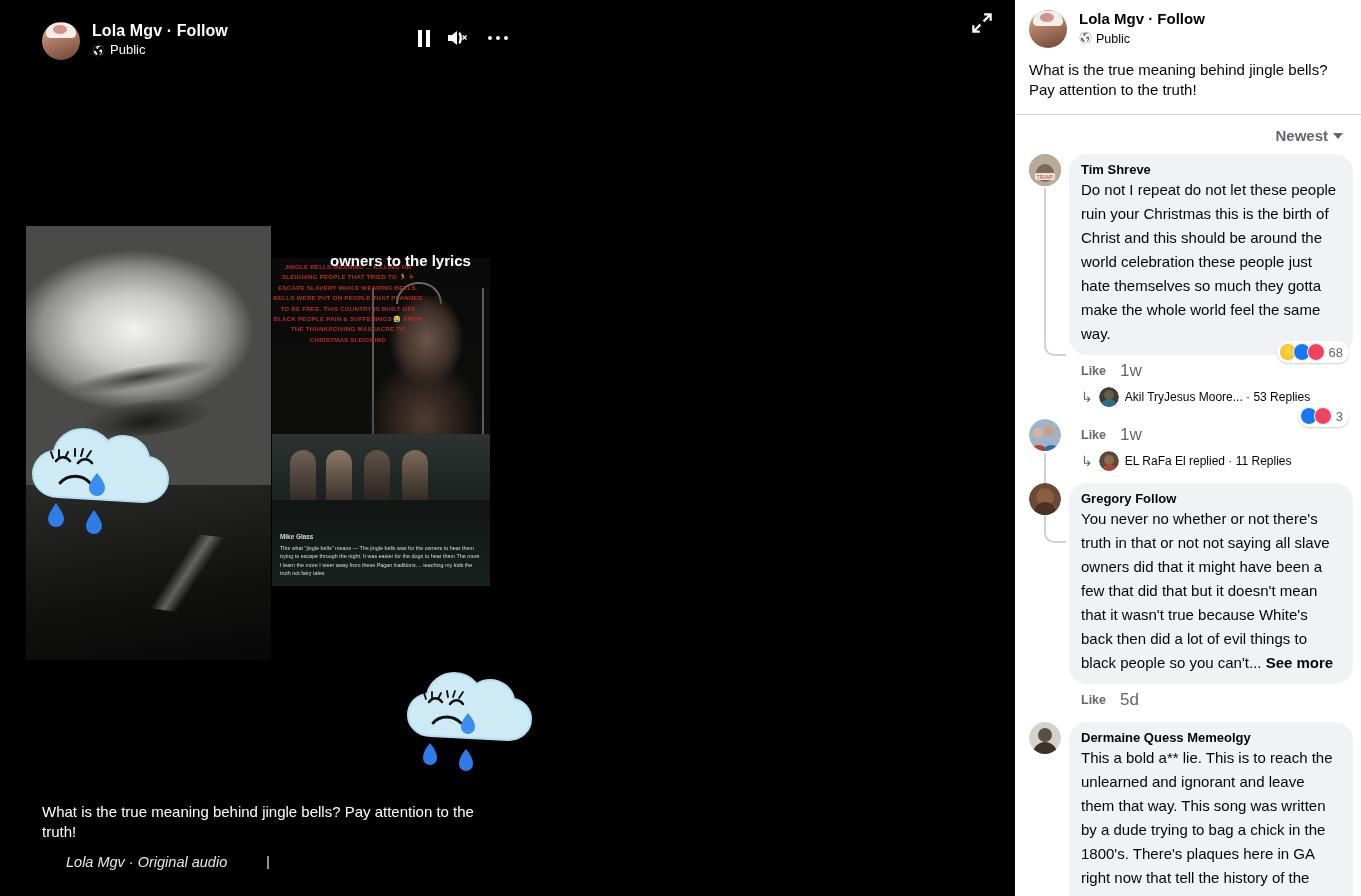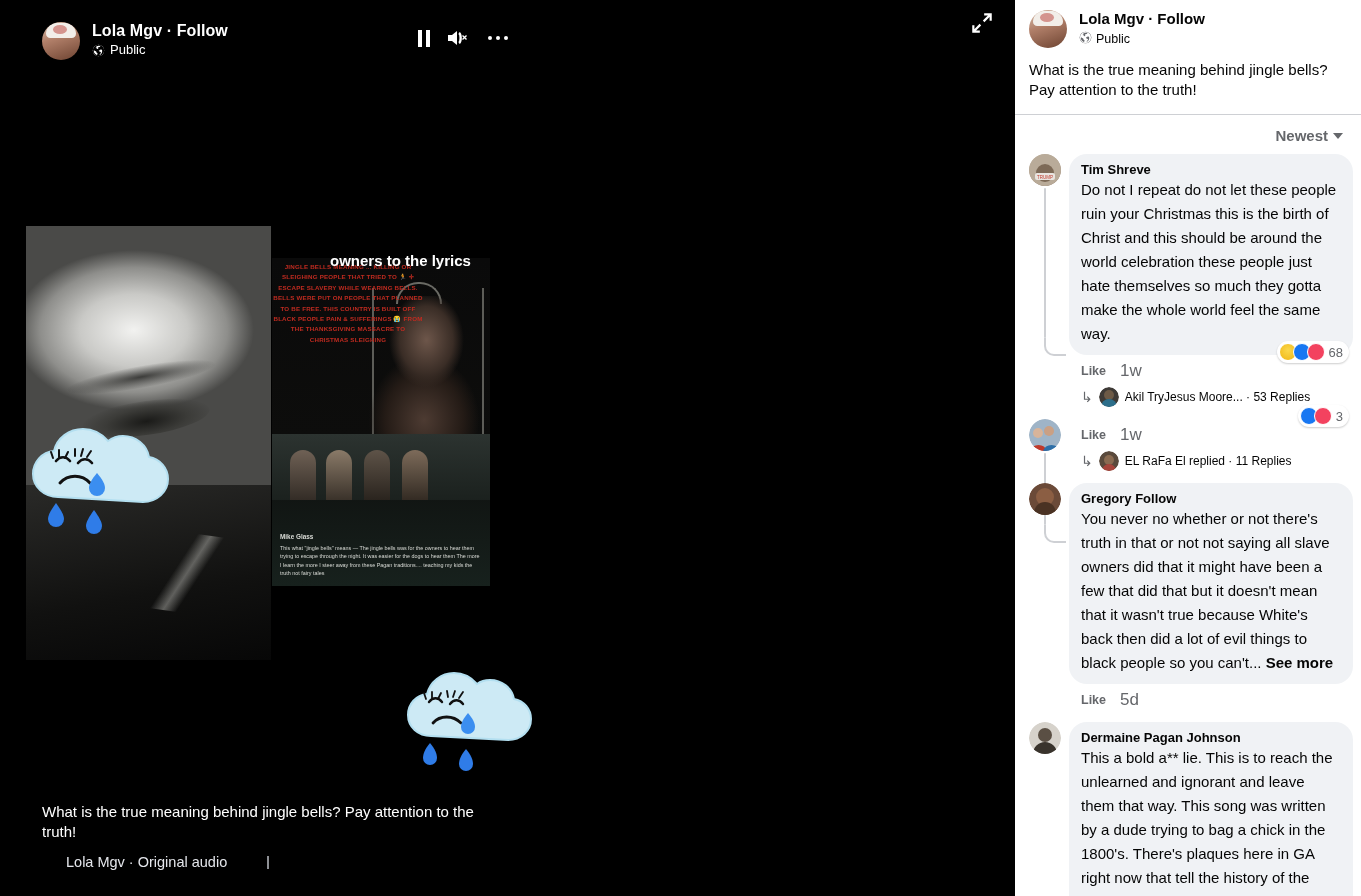--- a/index.html
+++ b/index.html
@@ -170,21 +170,21 @@
   .action-count { color: #fff; font-size: 14px; font-weight: 700; margin-top: 7px; }
 
   
   .vid-caption {
     position: absolute; left: 42px; right: 60px; bottom: 26px; z-index: 25;
   }
   .vid-caption .cap-text {
     color: #fff; font-size: 15px; line-height: 20px; max-width: 440px;
   }
   .vid-audio {
-    display: flex; align-items: center; gap: 10px; margin-top: 12px; padding-left: 24px;
+    display: flex; align-items: center; gap: 10px; margin-top: 12px; padding-left: 24px; font-style: italic;
   }
   .vid-audio .aud-name { color: #e4e6eb; font-size: 14.5px; }
   .vid-audio .aud-bar { width: 2px; height: 13px; background: #8d8f94; margin-left: 30px; }
 
   
   .panel {
     width: 346px; flex: 0 0 346px; height: 896px;
     background: #fff; position: relative; overflow: hidden;
     display: flex; flex-direction: column;
   }
@@ -502,21 +502,21 @@
       <div class="comment" style="margin-top:12px">
         <div class="c-avatar">
           <svg width="32" height="32" viewBox="0 0 32 32">
               <circle cx="16" cy="16" r="16" fill="#d6d2cb"></circle>
               <circle cx="16" cy="13" r="7" fill="#5a4f44"></circle>
               <path d="M4 32a12 12 0 0124 0z" fill="#39332c"></path>
             </svg>
         </div>
         <div class="c-right">
           <div class="bubble">
-            <div class="c-name">Dermaine Pagan Johnson</div>
+            <div class="c-name">Dermaine Quess Memeolgy</div>
             <div class="c-text">This a bold a** lie. This is to reach the unlearned and ignorant and leave them that way. This song was written by a dude trying to bag a chick in the 1800's. There's plaques here in GA right now that tell the history of the song. Plaques from</div>
           </div>
         </div>
       </div>
 
     </div>
   </div>
 </div>
 
 </body></html>

